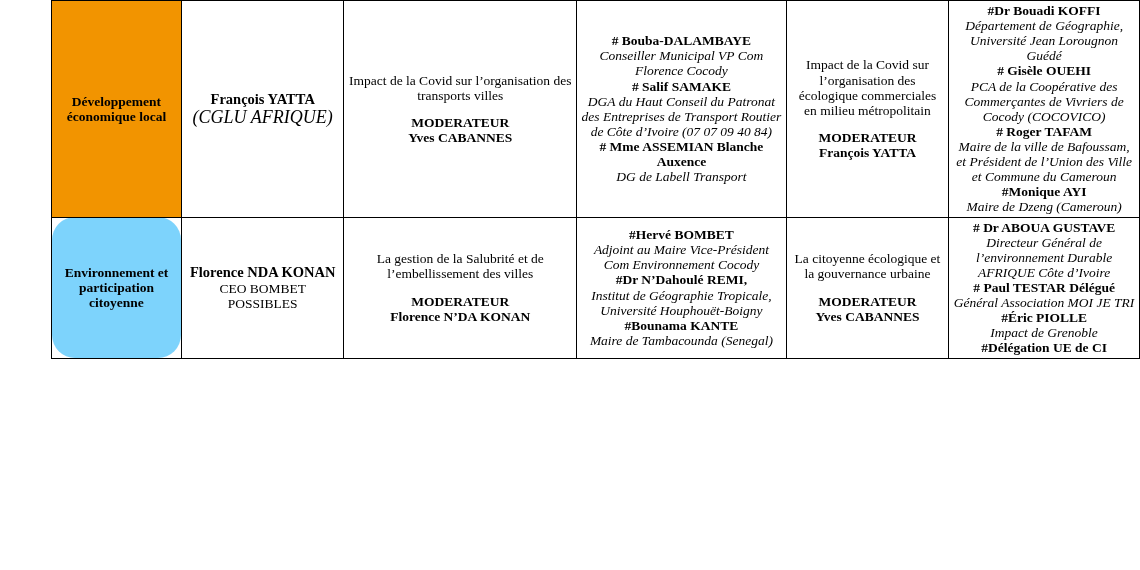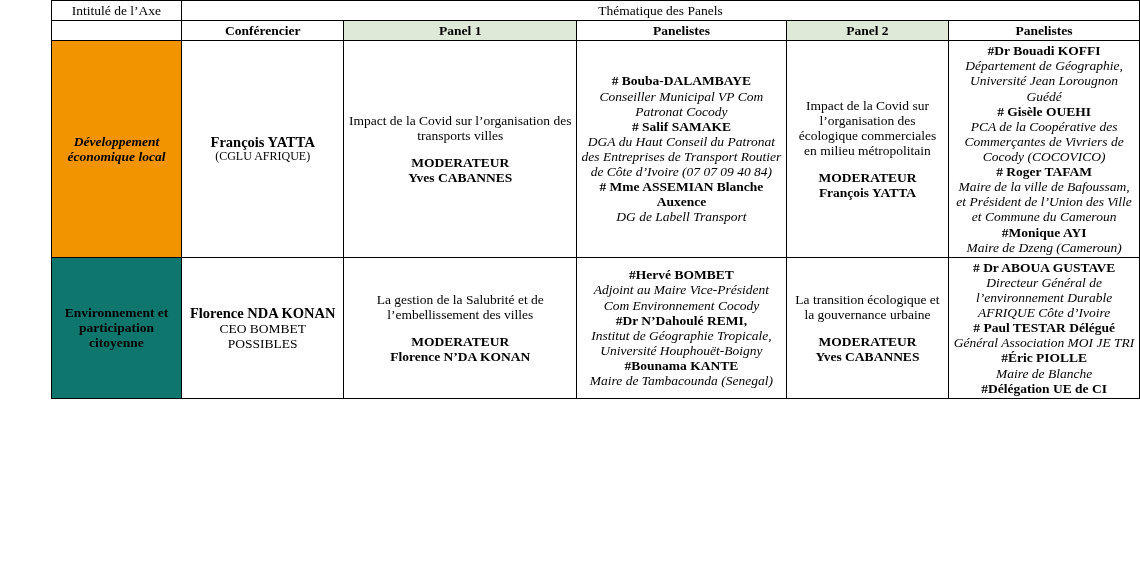--- a/index.html
+++ b/index.html
@@ -57,80 +57,68 @@
     padding: 4px 4px;
   }
   .green { background: #dfe9d8; }
 
   .axe-cell {
     font-weight: bold;
     font-size: 14px;
     color: #000;
     line-height: 1.25;
   }
-  .axe-orange { background: #f29400; font-style: italic; }
+  .axe-orange { background: #f29400; }
   .axe-blue { background: #8ba2d4; }
 
   .cell-body {
     font-size: 14px;
     line-height: 1.2;
   }
   .b { font-weight: bold; text-align: center; }
   .i { font-style: italic; }
   .mod {
     font-weight: bold;
   }
   .spacer { display: block; height: 12px; }
   .line { display: block; }
 
   .conf-name { font-weight: bold; font-size: 14.5px; }
-  .conf-sub { font-size: 12px; }
+  .conf-sub { font-style: italic; font-size: 18px; }
 </style>
 </head>
 <body>
 
 <div class="doc">
   <table class="schedule">
     <colgroup>
       <col class="c-axe">
       <col class="c-conf">
       <col class="c-p1">
       <col class="c-pan1">
       <col class="c-p2">
       <col class="c-pan2">
     </colgroup>
     <tbody>
-      <tr class="hdr-row">
-        <td class="hdr-axe">Intitulé de l’Axe</td>
-        <td class="hdr-thematique" colspan="5">Thématique des Panels</td>
-      </tr>
-      <tr class="subhdr">
-        <td></td>
-        <td>Conférencier</td>
-        <td class="green" style="background: rgb(223, 233, 216);">Panel 1</td>
-        <td>Panelistes</td>
-        <td class="green" style="background: rgb(223, 233, 216);">Panel 2</td>
-        <td>Panelistes</td>
-      </tr>
 
       <tr>
         <td class="axe-cell axe-orange" style="background: rgb(242, 148, 0);">Développement économique local</td>
         <td>
           <span class="conf-name line">François YATTA</span>
           <span class="conf-sub line">(CGLU AFRIQUE)</span>
         </td>
         <td class="cell-body">
           <span class="line">Impact de la Covid  sur l’organisation des transports villes</span>
           <span class="spacer"></span>
           <span class="line mod">MODERATEUR</span>
           <span class="line mod">Yves CABANNES</span>
         </td>
         <td class="cell-body">
           <span class="line b"># Bouba-DALAMBAYE</span>
-          <span class="line i">Conseiller Municipal VP Com Patronat Cocody</span>
+          <span class="line i">Conseiller Municipal VP Com Florence Cocody</span>
           <span class="line b"># Salif SAMAKE</span>
           <span class="line i">DGA du Haut Conseil du Patronat des Entreprises de Transport Routier de Côte d’Ivoire (07 07 09 40 84)</span>
           <span class="line b"># Mme ASSEMIAN Blanche Auxence</span>
           <span class="line i">DG de Labell Transport</span>
         </td>
         <td class="cell-body">
           <span class="line">Impact de la Covid sur l’organisation des écologique commerciales en milieu métropolitain</span>
           <span class="spacer"></span>
           <span class="line mod">MODERATEUR</span>
           <span class="line mod">François YATTA</span>
@@ -141,50 +129,50 @@
           <span class="line b"># Gisèle OUEHI</span>
           <span class="line i">PCA de la Coopérative des Commerçantes de Vivriers de Cocody (COCOVICO)</span>
           <span class="line b"># Roger TAFAM</span>
           <span class="line i">Maire de la ville de Bafoussam, et Président de l’Union des Ville et Commune du Cameroun</span>
           <span class="line b">#Monique AYI</span>
           <span class="line i">Maire de Dzeng (Cameroun)</span>
         </td>
       </tr>
 
       <tr>
-        <td class="axe-cell axe-blue" style="background: #0f766e;">Environnement et participation citoyenne</td>
+        <td class="axe-cell axe-blue" style="background: #7dd3fc; border-radius: 23px;">Environnement et participation citoyenne</td>
         <td>
           <span class="conf-name line">Florence NDA KONAN</span>
           <span class="line">CEO BOMBET POSSIBLES</span>
         </td>
         <td class="cell-body">
           <span class="line">La gestion de la Salubrité et de l’embellissement des villes</span>
           <span class="spacer"></span>
           <span class="line mod">MODERATEUR</span>
           <span class="line mod">Florence N’DA KONAN</span>
         </td>
         <td class="cell-body">
           <span class="line b">#Hervé BOMBET</span>
           <span class="line i">Adjoint au Maire Vice-Président Com Environnement Cocody</span>
           <span class="line b">#Dr N’Dahoulé REMI,</span>
           <span class="line i">Institut de Géographie Tropicale, Université Houphouët-Boigny</span>
           <span class="line b">#Bounama KANTE</span>
           <span class="line i">Maire de Tambacounda (Senegal)</span>
         </td>
         <td class="cell-body">
-          <span class="line">La transition écologique et la gouvernance urbaine</span>
+          <span class="line">La citoyenne écologique et la gouvernance urbaine</span>
           <span class="spacer"></span>
           <span class="line mod">MODERATEUR</span>
           <span class="line mod">Yves CABANNES</span>
         </td>
         <td class="cell-body">
           <span class="line b"># Dr ABOUA GUSTAVE</span>
           <span class="line i">Directeur Général de l’environnement Durable AFRIQUE Côte d’Ivoire</span>
           <span class="line b"># Paul TESTAR   Délégué</span>
           <span class="line i">Général Association MOI JE TRI</span>
           <span class="line b">#Éric PIOLLE</span>
-          <span class="line i">Maire de Blanche</span>
+          <span class="line i">Impact de Grenoble</span>
           <span class="line b">#Délégation UE de CI</span>
         </td>
       </tr>
     </tbody>
   </table>
 </div>
 
 </body></html>

